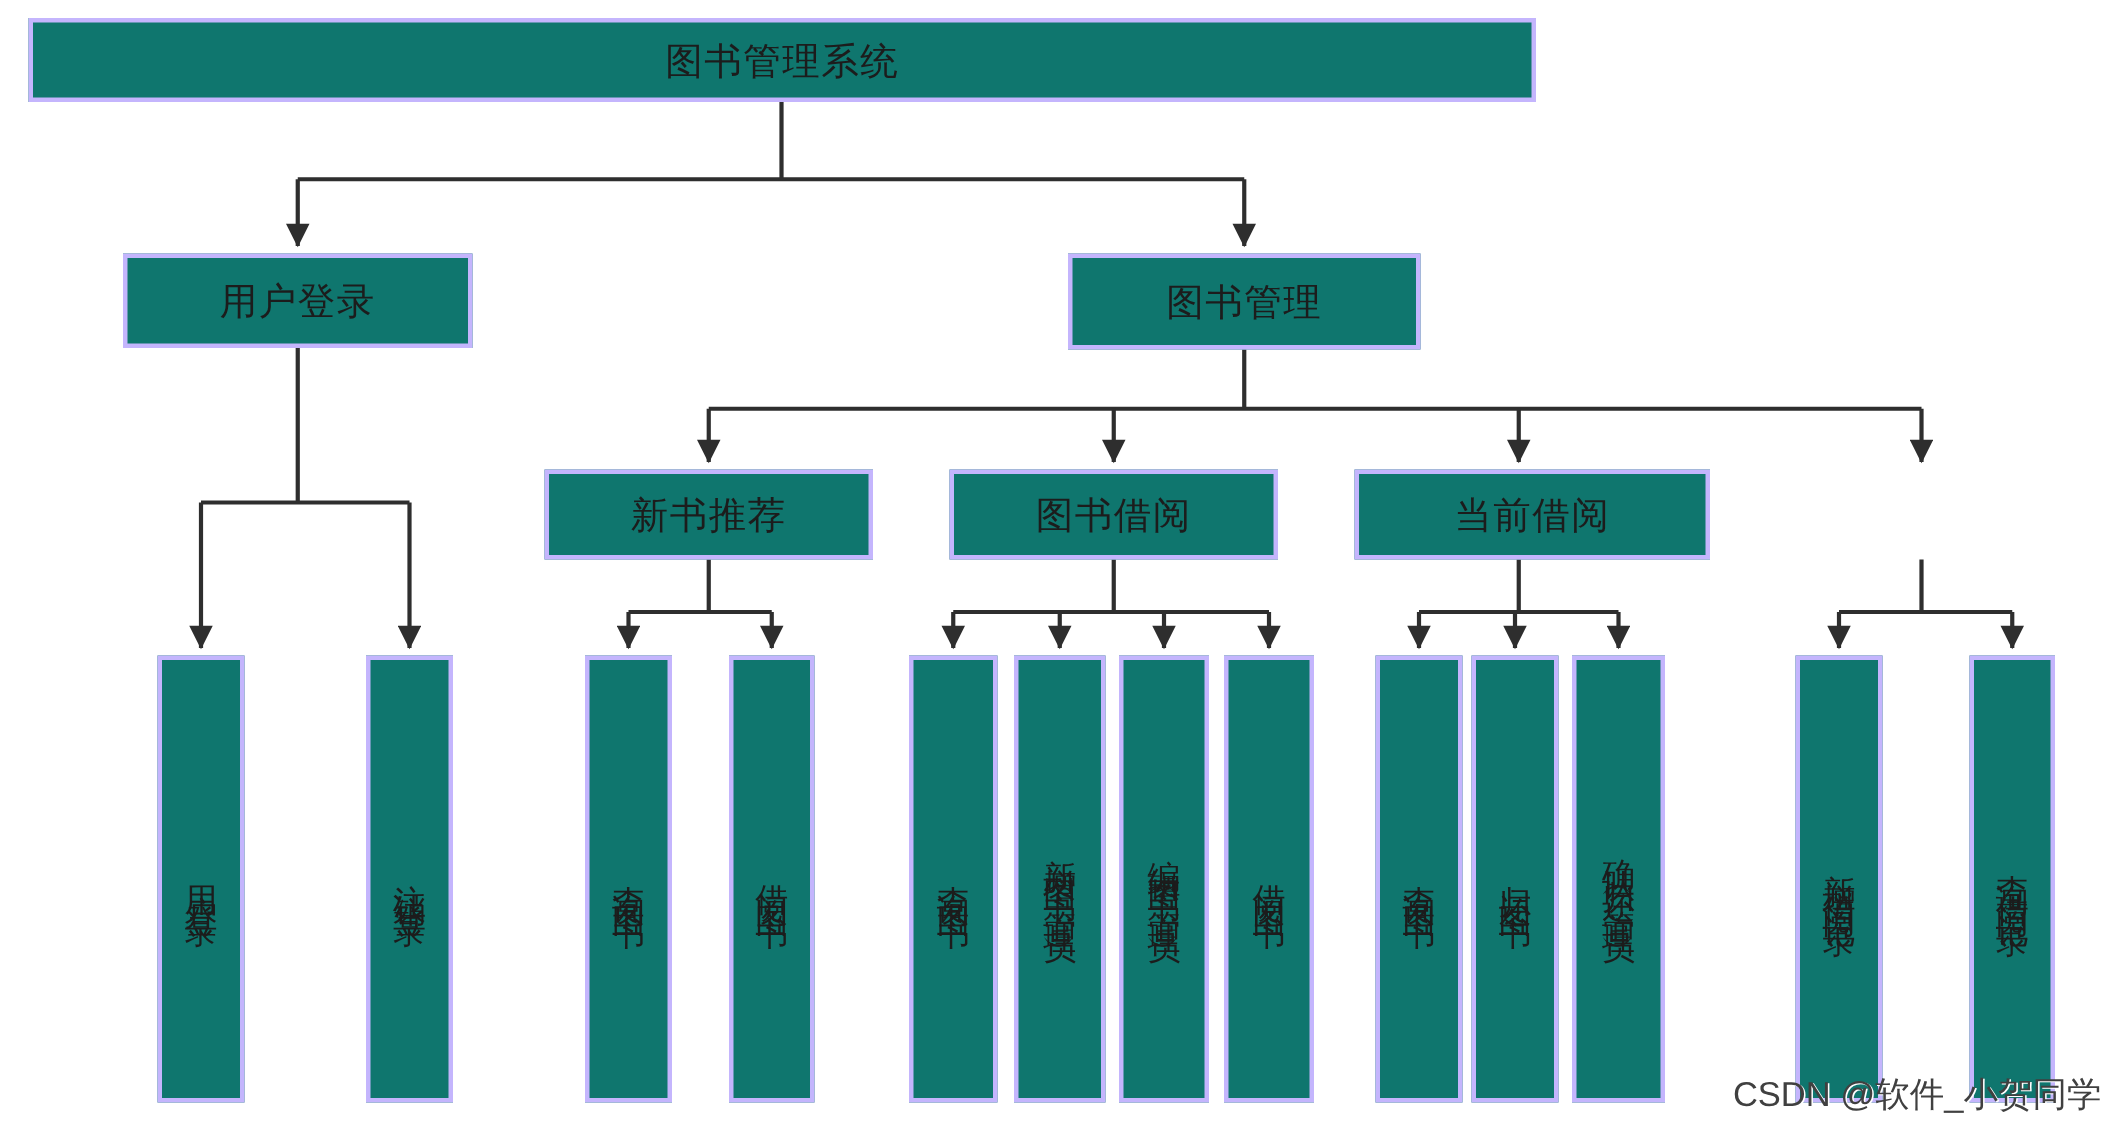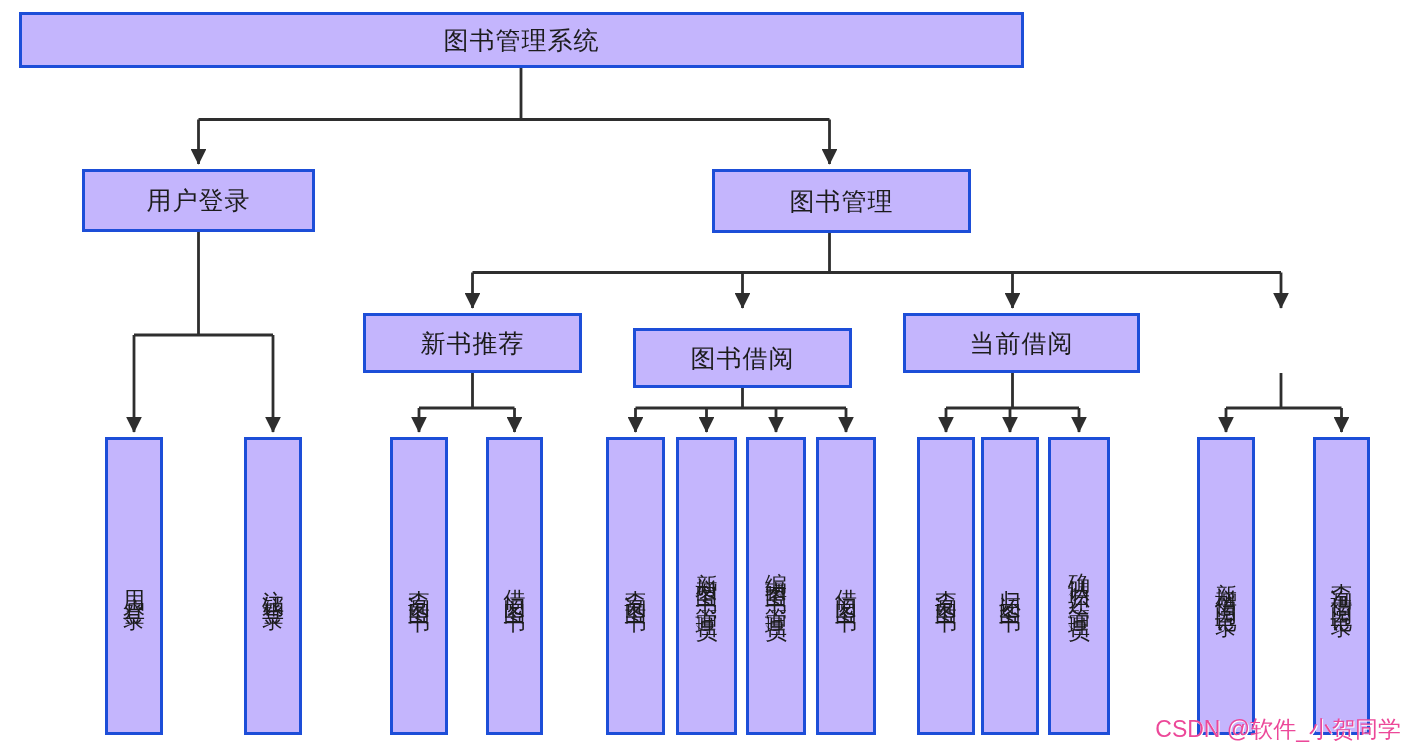--- a/index.html
+++ b/index.html
@@ -9,62 +9,62 @@
     background:#ffffff;
     font-family:"Liberation Sans", sans-serif;
     overflow:hidden;
   }
   svg.connectors {
     position:absolute; left:0; top:0; width:1405px; height:747px; z-index:1;
   }
   .box {
     position:absolute;
     box-sizing:border-box;
-    border:3px solid #1d4ed8;
-    background:#c4b5fd;
+    border:3px solid #c4b5fd;
+    background:#0f766e;
     display:flex; align-items:center; justify-content:center;
     color:#1c1c1c;
     z-index:2;
   }
   .box.h span { font-size:25px; letter-spacing:1px; white-space:nowrap; }
   .box.v span {
     writing-mode:vertical-rl;
     text-orientation:mixed;
     font-size:22px;
     letter-spacing:7px;
     line-height:1;
     white-space:nowrap;
   }
   
   .n-root   { left:19px;  top:12px;  width:1005px; height:56px; }
   .n-ulogin { left:82px;  top:169px; width:233px;  height:63px; }
-  .n-bmgmt  { left:712px; top:169px; width:259px;  height:64px; }
+  .n-bmgmt  { left:712px; top:169px; width:235px;  height:64px; }
   .n-nbr    { left:363px; top:313px; width:219px;  height:60px; }
-  .n-bb     { left:633px; top:328px; width:219px;  height:60px; }
+  .n-bb     { left:633px; top:313px; width:219px;  height:60px; }
   .n-cb     { left:903px; top:313px; width:237px;  height:60px; }
   .n-br     { left:1172px;top:313px; width:218px;  height:60px; }
   .leaf     { top:437px; height:298px; }
   .l-a1 { left:105px;  width:58px; }
   .l-a2 { left:244px;  width:58px; }
   .l-b1 { left:390px;  width:58px; }
   .l-b2 { left:486px;  width:57px; }
   .l-c1 { left:606px;  width:59px; }
   .l-c2 { left:676px;  width:61px; }
   .l-c3 { left:746px;  width:60px; }
   .l-c4 { left:816px;  width:60px; }
   .l-d1 { left:917px;  width:58px; }
   .l-d2 { left:981px;  width:58px; }
   .l-d3 { left:1048px; width:62px; }
   .l-e1 { left:1197px; width:58px; }
   .l-e2 { left:1313px; width:57px; }
   .watermark {
     position:absolute;
     right:4px; top:714px;
     font-size:23px;
-    color:#ec4899;
+    color:#404040;
     text-shadow:1px 1px 0 #ffffff;
     z-index:3;
     white-space:nowrap;
   }
 </style>
 </head>
 <body>
 
 <div class="canvas">
 

